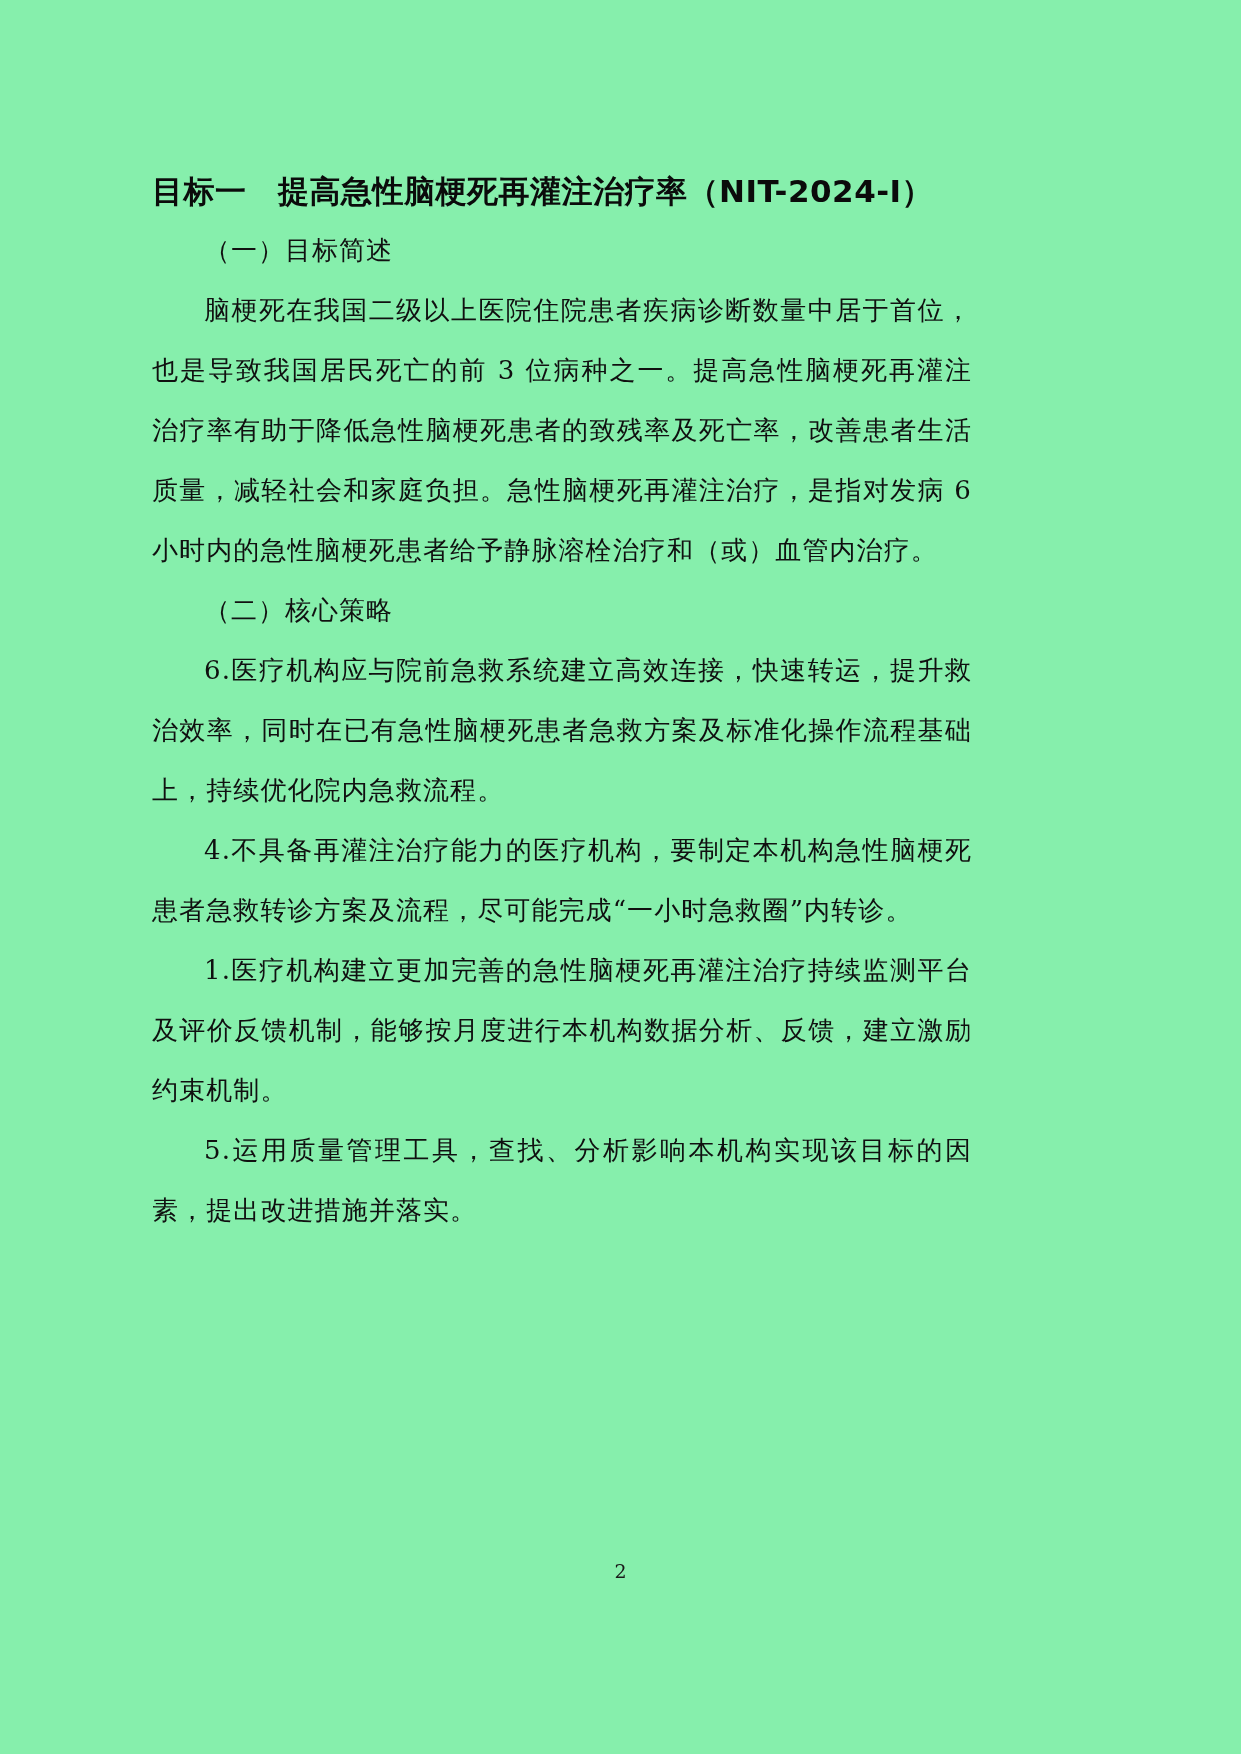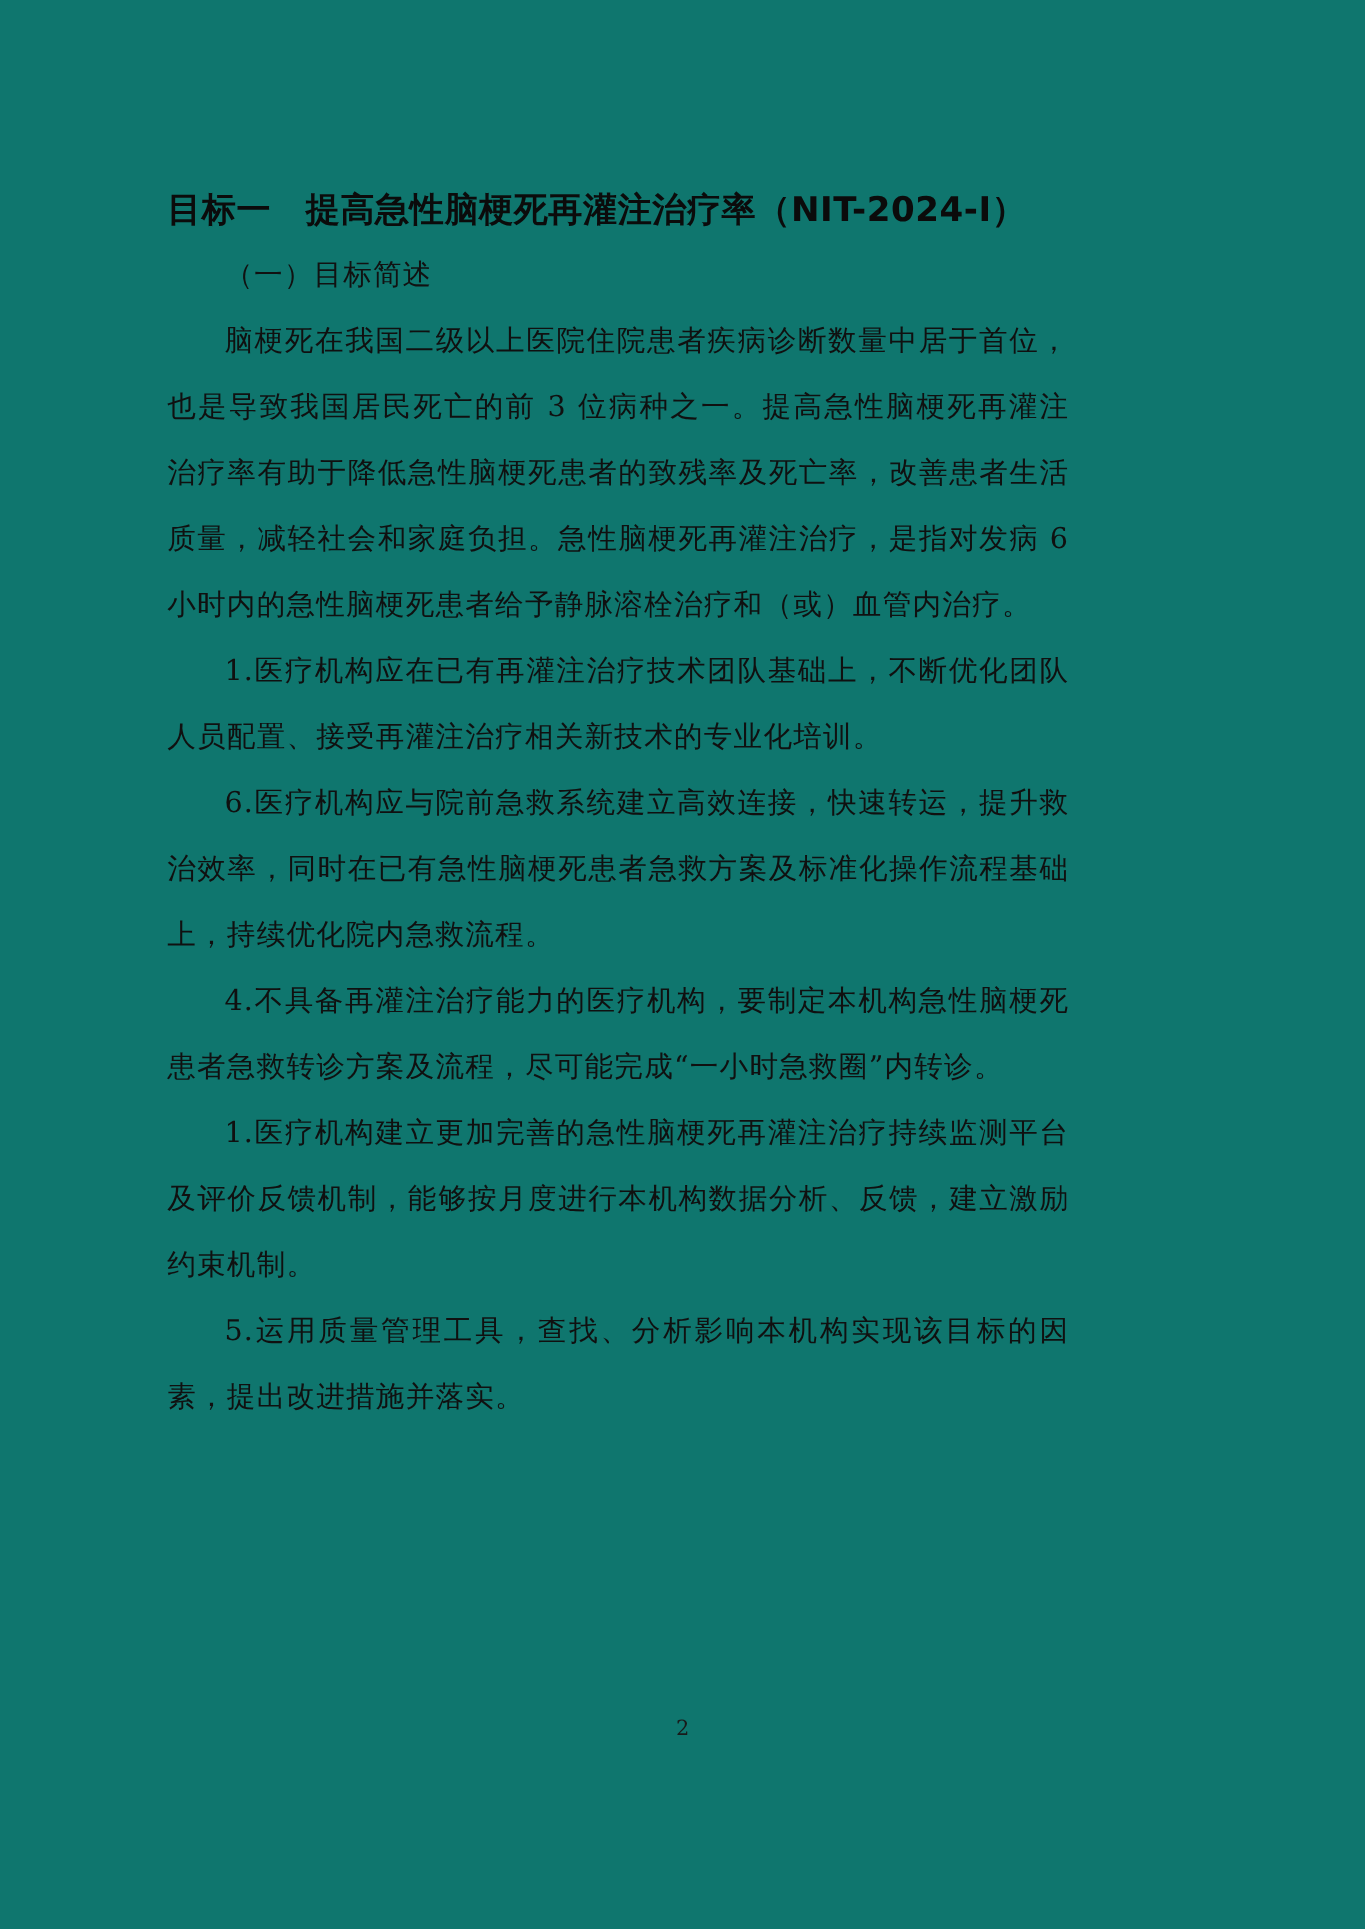--- a/index.html
+++ b/index.html
@@ -13,21 +13,21 @@
     position: relative;
     font-family: "DejaVu Serif", "Liberation Serif", serif;
     color: #000000;
     overflow: hidden;
   }
   .page {
     position: absolute;
     left: 0; top: 0;
     width: 1241px;
     height: 1754px;
-    background: #0f766e;
+    background: #86efac;
   }
   .content {
     position: absolute;
     left: 152px;
     top: 168px;
     width: 820px;
   }
   .doc-title {
     font-family: "DejaVu Sans", "Liberation Sans", sans-serif;
     font-weight: bold;
@@ -77,22 +77,22 @@
 <div class="page">
 
   <div class="content">
 
     <h1 class="doc-title">目标一　提高急性脑梗死再灌注治疗率（NIT-2024-Ⅰ）</h1>
 
     <h2 class="sub-heading">（一）目标简述</h2>
 
     <p class="para">脑梗死在我国二级以上医院住院患者疾病诊断数量中居于首位，也是导致我国居民死亡的前 3 位病种之一。提高急性脑梗死再灌注治疗率有助于降低急性脑梗死患者的致残率及死亡率，改善患者生活质量，减轻社会和家庭负担。急性脑梗死再灌注治疗，是指对发病 6 小时内的急性脑梗死患者给予静脉溶栓治疗和（或）血管内治疗。</p>
 
+    <h2 class="sub-heading">（二）核心策略</h2>
 
-    <p class="para">1.医疗机构应在已有再灌注治疗技术团队基础上，不断优化团队人员配置、接受再灌注治疗相关新技术的专业化培训。</p>
 
     <p class="para">6.医疗机构应与院前急救系统建立高效连接，快速转运，提升救治效率，同时在已有急性脑梗死患者急救方案及标准化操作流程基础上，持续优化院内急救流程。</p>
 
     <p class="para">4.不具备再灌注治疗能力的医疗机构，要制定本机构急性脑梗死患者急救转诊方案及流程，尽可能完成“一小时急救圈”内转诊。</p>
 
     <p class="para">1.医疗机构建立更加完善的急性脑梗死再灌注治疗持续监测平台及评价反馈机制，能够按月度进行本机构数据分析、反馈，建立激励约束机制。</p>
 
     <p class="para">5.运用质量管理工具，查找、分析影响本机构实现该目标的因素，提出改进措施并落实。</p>
 
   </div>

